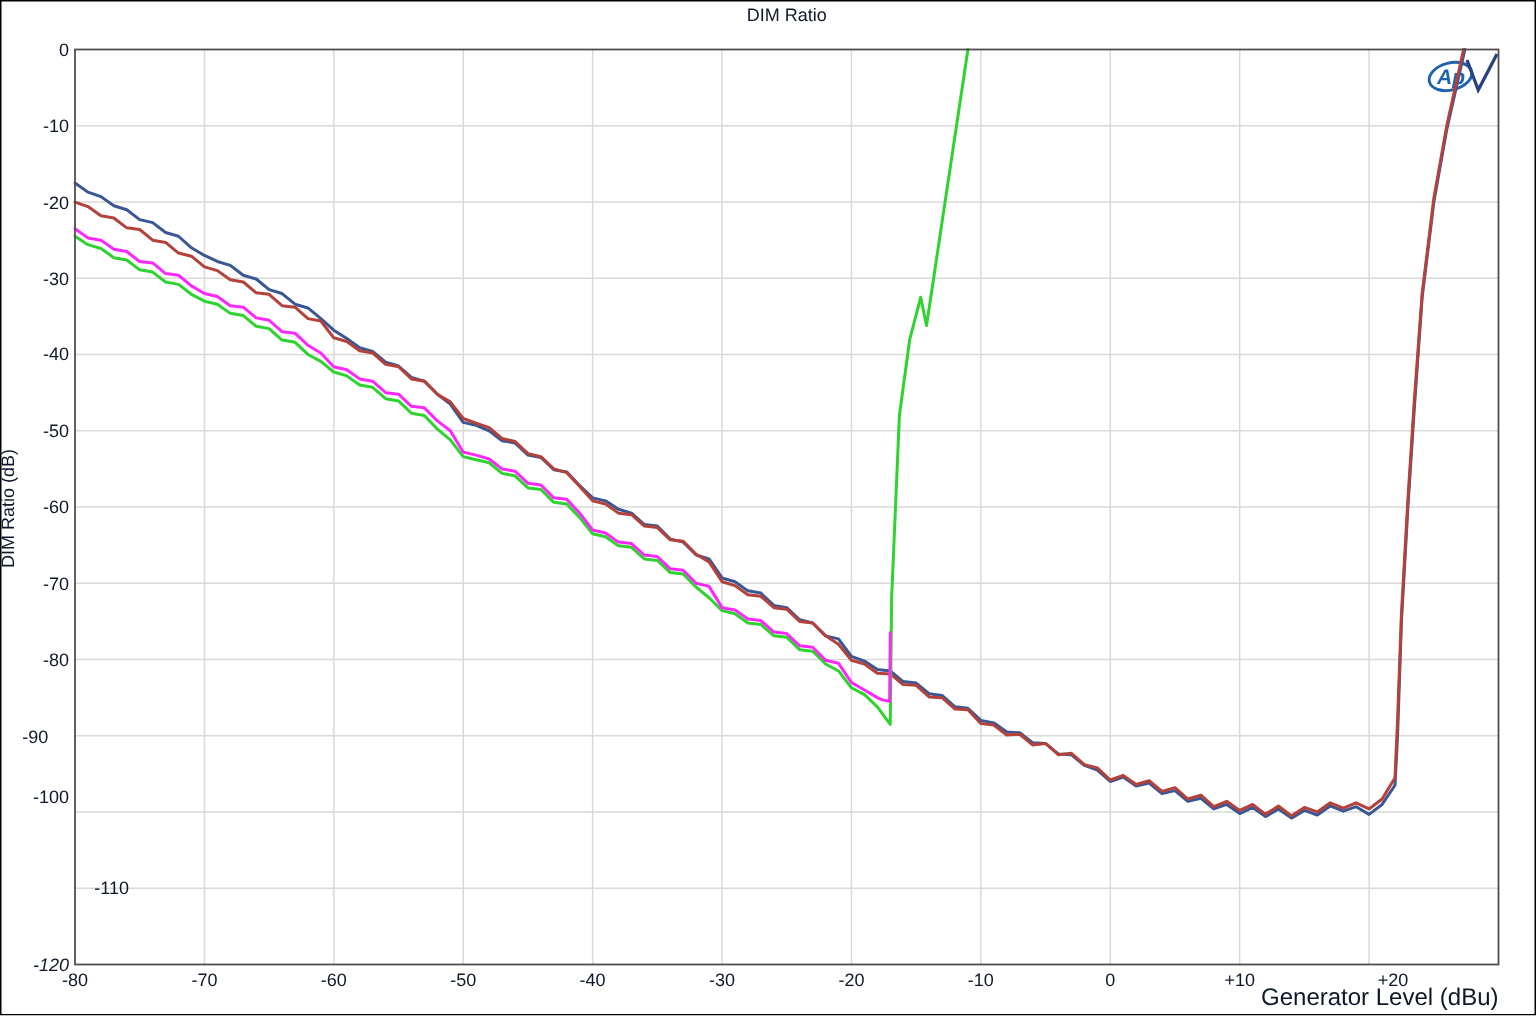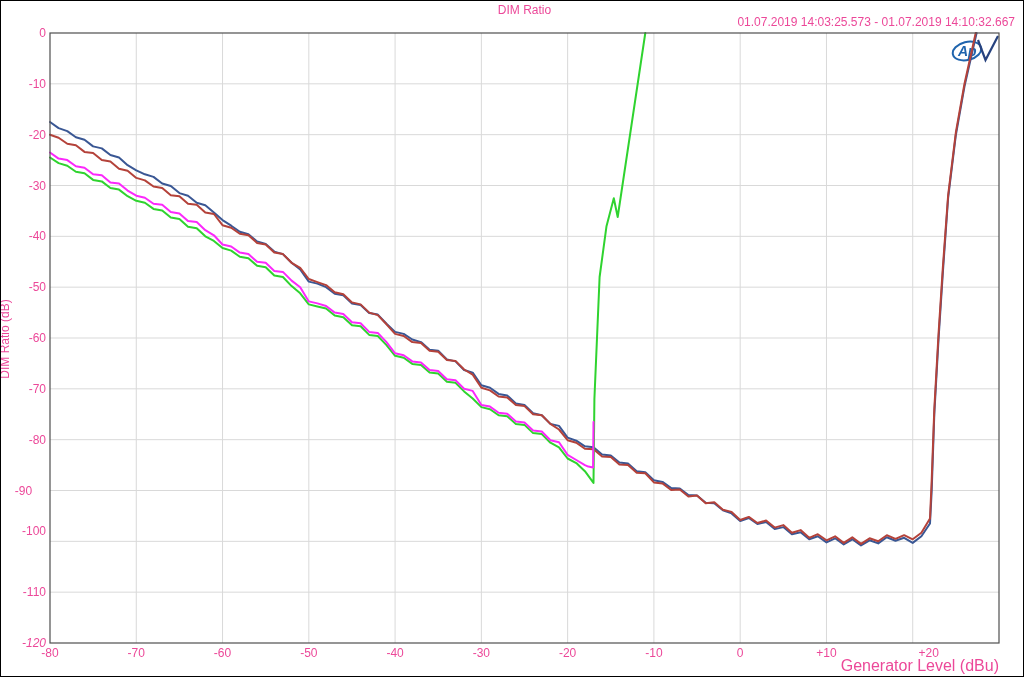--- a/index.html
+++ b/index.html
@@ -1,19 +1,19 @@
 <!DOCTYPE html>
 <html><head>
 <meta charset="utf-8">
 <style>
   html,body{margin:0;padding:0;background:#fff;}
   .screen{
     position:relative;width:1022px;height:675px;border:1px solid #000;
     background:#fff;overflow:hidden;
-    font-family:"Liberation Sans",sans-serif;color:#ec4899;
+    font-family:"Liberation Sans",sans-serif;color:#0f172a;
   }
   .chart-title{
     position:absolute;top:2px;left:49px;width:949px;text-align:center;
     font-size:12px;
   }
   .timestamp{
     position:absolute;top:14px;right:8px;font-size:12px;white-space:nowrap;
   }
   .y-axis-title{
     position:absolute;left:-146px;top:331px;width:300px;text-align:center;
@@ -34,21 +34,20 @@
   }
   .ap-logo{position:absolute;left:950px;top:33px;z-index:1;}
 </style>
 </head>
 <body>
 
 <div class="screen">
 
   <div class="chart-title">DIM Ratio</div>
 
-  <div class="timestamp">01.07.2019 14:03:25.573 - 01.07.2019 14:10:32.667</div>
 
   <div class="y-axis-title">DIM Ratio (dB)</div>
 
   <div class="x-axis-title">Generator Level (dBu)</div>
 
   <div class="ap-logo">
     <svg width="50" height="30" viewBox="0 0 50 30">
       <ellipse cx="16" cy="17" rx="14.5" ry="9" transform="rotate(-14 16 17)" fill="#ffffff" stroke="#1f64ad" stroke-width="2"></ellipse>
       <text x="7" y="22" font-family="Liberation Sans, sans-serif" font-style="italic" font-weight="bold" font-size="14" fill="#1f64ad">Ap</text>
       <path d="M27 6 L34.5 26 L47 2" stroke="#27427e" stroke-width="2.2" fill="none"></path>
@@ -106,17 +105,17 @@
       <span class="tick-y" style="top: 75.8333px;">-10</span>
       <span class="tick-y" style="top: 126.667px;">-20</span>
       <span class="tick-y" style="top: 177.5px;">-30</span>
       <span class="tick-y" style="top: 228.333px;">-40</span>
       <span class="tick-y" style="top: 279.167px;">-50</span>
       <span class="tick-y" style="top: 330px;">-60</span>
       <span class="tick-y" style="top: 380.833px;">-70</span>
       <span class="tick-y" style="top: 431.667px;">-80</span>
       <span class="tick-y" style="top: 482.5px; text-align: center;">-90</span>
       <span class="tick-y" style="top: 523px;">-100</span>
-      <span class="tick-y" style="top: 584.167px;">-110</span>
+      <span class="tick-y" style="top: 584.167px; padding-left: 40px;">-110</span>
       <span class="tick-y" style="top: 635px; font-style: italic;">-120</span>
     </div>
 
 </div>
 
 </body></html>

